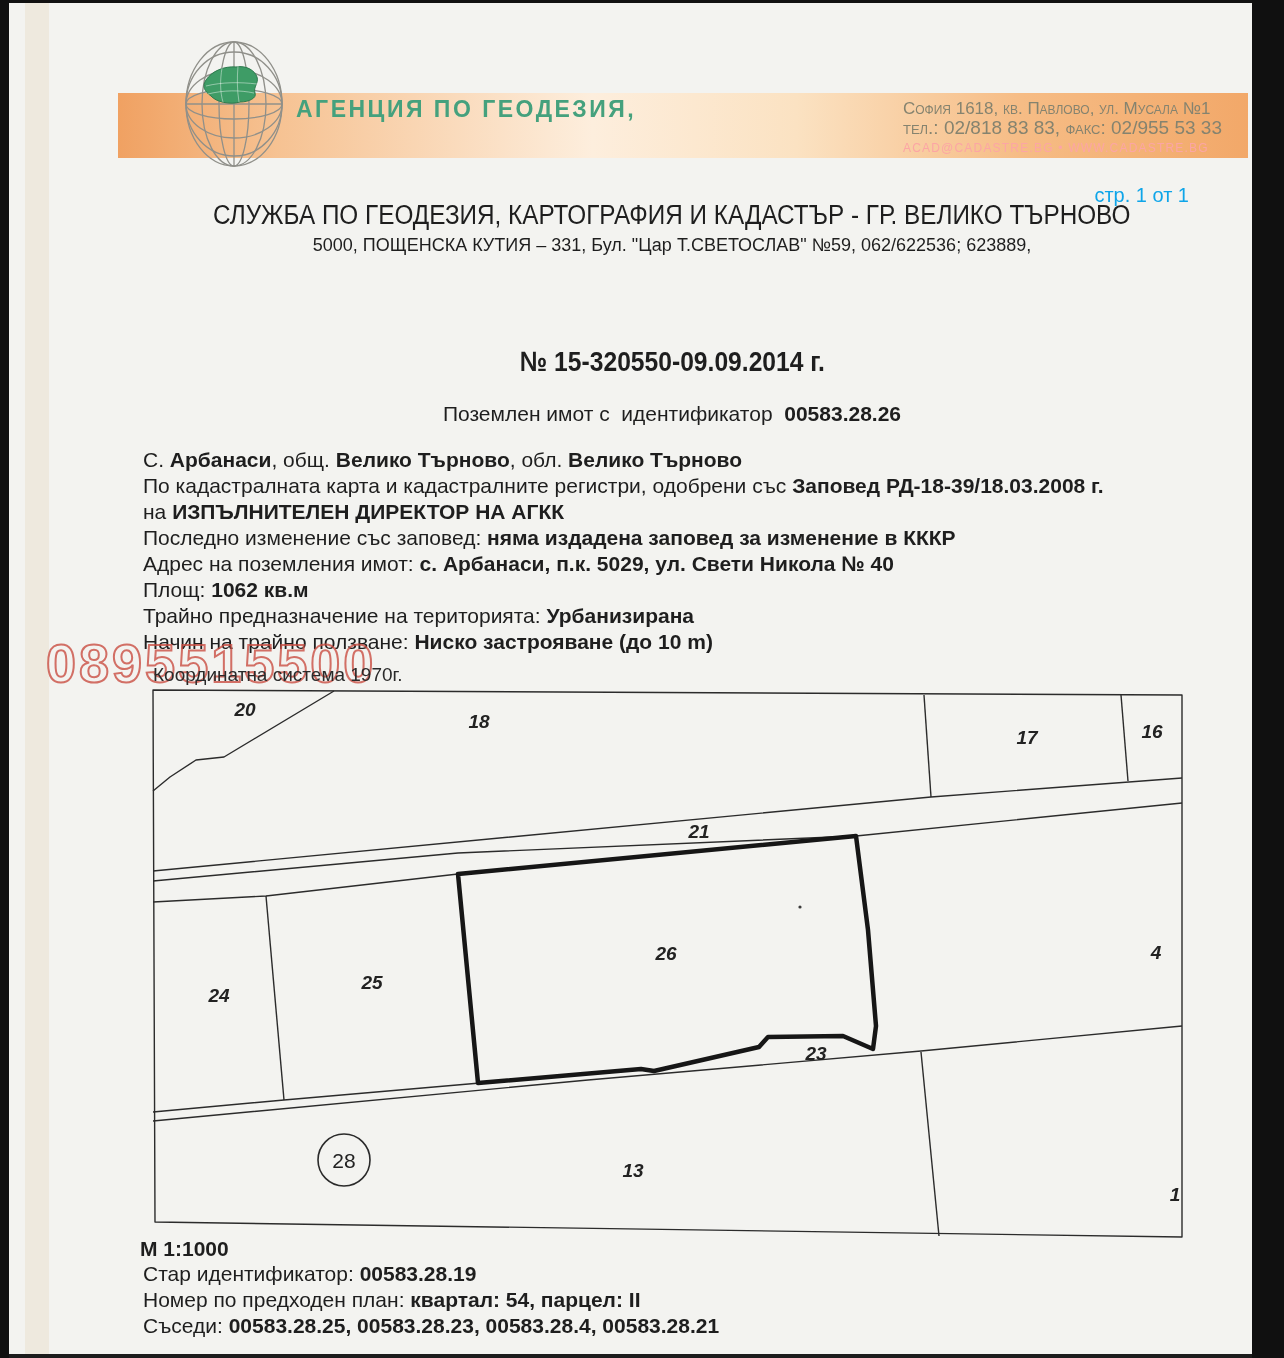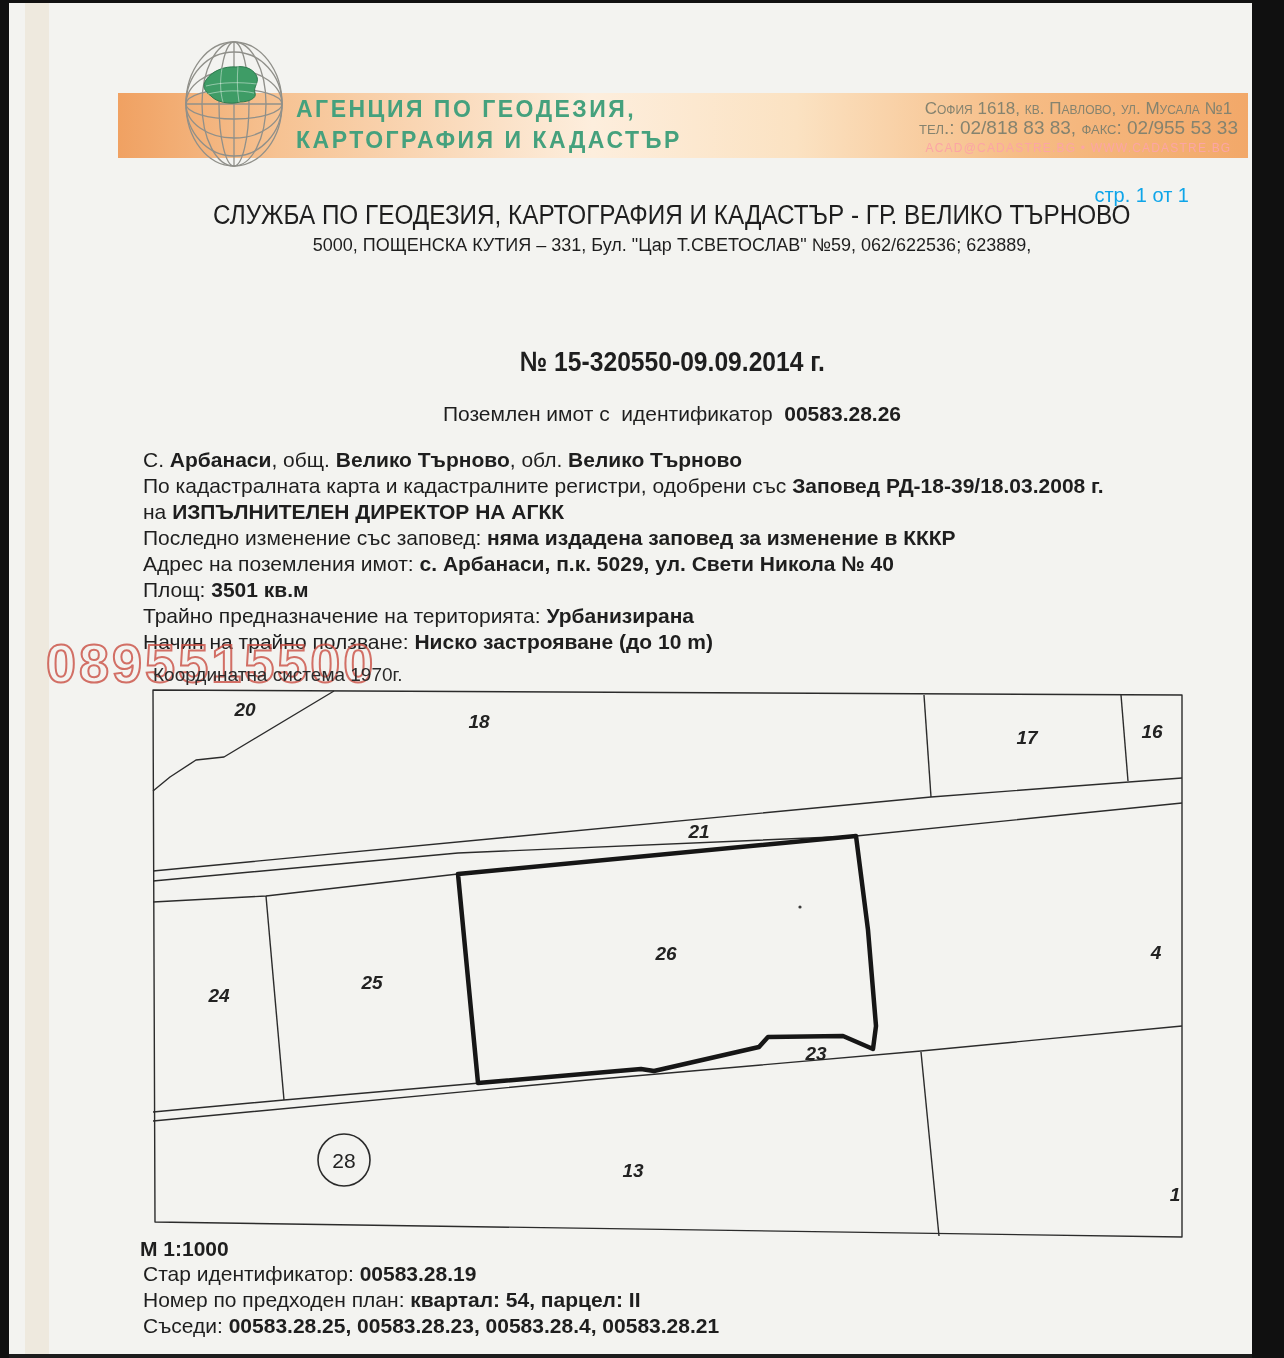--- a/index.html
+++ b/index.html
@@ -11,21 +11,21 @@
   .edge-top{left:0;top:0;width:1284px;height:3px;background:#111;}
   .edge-bottom{left:0;top:1354px;width:1284px;height:4px;background:#1c1c1c;}
   .edge-left{left:0;top:0;width:9px;height:1358px;background:#101010;}
   .edge-right{left:1252px;top:0;width:32px;height:1358px;background:#101010;}
 
   
   .band{left:118px;top:93px;width:1130px;height:65px;
         background:linear-gradient(90deg,#f0a162 0%,#f6c292 14%,#fdeedd 42%,#fbe2c2 60%,#f6bc85 80%,#f2a869 100%);}
   .agency-text{left:296px;top:94px;font-size:23px;font-weight:700;color:#45a17d;
                letter-spacing:2.5px;line-height:31px;white-space:nowrap;}
-  .addr{right:46px;top:99px;text-align:center;color:#85836f;line-height:19px;}
+  .addr{right:62px;top:99px;text-align:left;color:#85836f;line-height:19px;}
   .addr .a1{font-size:17px;font-variant:small-caps;}
   .addr .a2{font-size:19px;font-variant:small-caps;}
   .addr .a3{font-size:12px;color:#fca5a5;letter-spacing:1.2px;text-transform:uppercase;margin-top:2px;}
   .pagenum{right:95px;top:184px;font-size:20px;color:#0ea5e9;}
 
   
   .col{left:140px;width:1064px;text-align:center;white-space:nowrap;}
   .office-title{top:200px;font-size:27px;}
   .office-title>span{display:inline-block;transform:scaleX(0.9);transform-origin:center;}
   .office-a1{top:235px;font-size:18px;}
@@ -75,21 +75,20 @@
     <g stroke="rgba(255,255,255,0.55)" stroke-width="0.8" fill="none">
       <path d="M28,48 C44,44 62,44 79,46"></path>
       <path d="M30,56 C46,52 62,52 76,55"></path>
       <path d="M44,30 C42,42 42,54 45,64"></path>
       <path d="M60,28 C59,40 59,52 61,64"></path>
     </g>
   </svg>
 
   <div class="abs agency-text">
     <div>АГЕНЦИЯ ПО ГЕОДЕЗИЯ,</div>
-    <div>КАРТОГРАФИЯ И КАДАСТЪР</div>
   </div>
 
   <div class="abs addr">
     <div class="a1">София 1618, кв. Павлово, ул. Мусала №1</div>
     <div class="a2">тел.: 02/818 83 83, факс: 02/955 53 33</div>
     <div class="a3">acad@cadastre.bg • www.cadastre.bg</div>
   </div>
 
   <div class="abs pagenum">стр. 1 от 1</div>
 
@@ -100,21 +99,21 @@
 
   <div class="abs col skica2"><span>№ 15-320550-09.09.2014 г.</span></div>
   <div class="abs col idline rich"><span>Поземлен имот с  идентификатор  </span><b>00583.28.26</b></div>
 
   <div class="abs details">
     <div class="rich"><span>С. </span><b>Арбанаси</b><span>, общ. </span><b>Велико Търново</b><span>, обл. </span><b>Велико Търново</b></div>
     <div class="rich"><span>По кадастралната карта и кадастралните регистри, одобрени със </span><b>Заповед РД-18-39/18.03.2008 г.</b></div>
     <div class="rich"><span>на </span><b>ИЗПЪЛНИТЕЛЕН ДИРЕКТОР НА АГКК</b></div>
     <div class="rich"><span>Последно изменение със заповед: </span><b>няма издадена заповед за изменение в КККР</b></div>
     <div class="rich"><span>Адрес на поземления имот: </span><b>с. Арбанаси, п.к. 5029, ул. Свети Никола № 40</b></div>
-    <div class="rich"><span>Площ: </span><b>3501 кв.м</b></div>
+    <div class="rich"><span>Площ: </span><b>1062 кв.м</b></div>
     <div class="rich"><span>Трайно предназначение на територията: </span><b>Урбанизирана</b></div>
     <div class="rich"><span>Начин на трайно ползване: </span><b>Ниско застрояване (до 10 m)</b></div>
   </div>
 
   <div class="abs watermark">0895515500</div>
   <div class="abs coordnote">Координатна система 1970г.</div>
 
   <svg class="abs map-svg" viewBox="140 680 1060 570">
     <g fill="none" stroke="#2b2b2b" stroke-width="1.4" stroke-linejoin="round">
       <path d="M153,690 L1182,695 L1182,1237 L155,1222 Z"></path>

